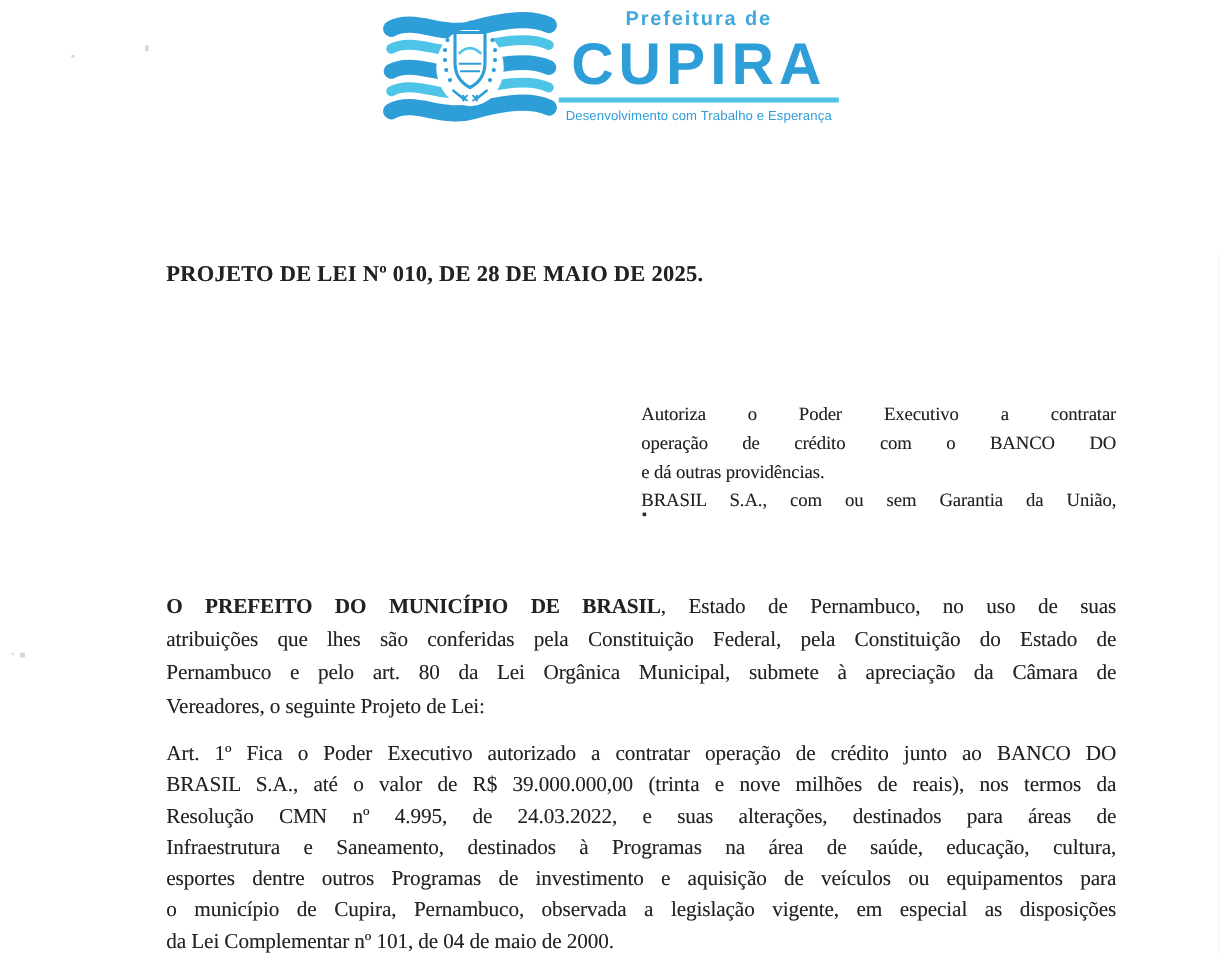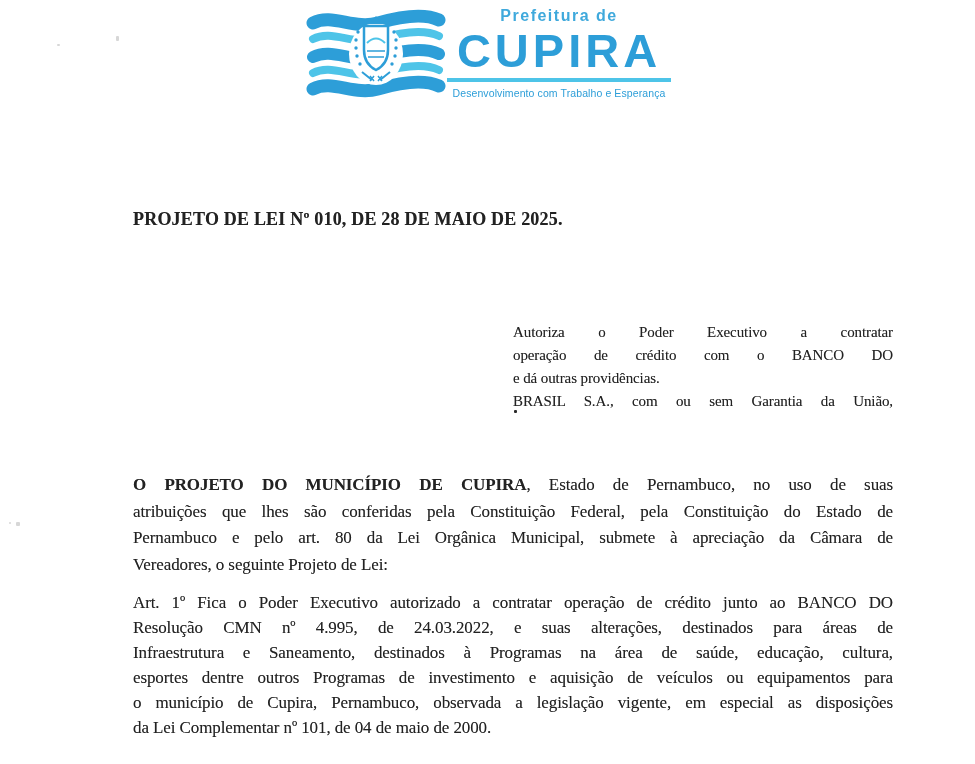--- a/index.html
+++ b/index.html
@@ -109,28 +109,29 @@
   <section class="ementa txt">
     <div class="jline">Autoriza o Poder Executivo a contratar</div>
     <div class="jline">operação de crédito com o BANCO DO</div>
     <div class="jline last">e dá outras providências.</div>
     <div class="jline">BRASIL S.A., com ou sem Garantia da União,</div>
   </section>
 
   <div class="stray-dot"></div>
 
   <section class="preamble txt">
-    <div class="jline"><b class="lead">O PROJETO DO MUNICÍPIO DE CUPIRA</b><span>, Estado de Pernambuco, no uso de suas</span></div>
+    <div class="jline"><b class="lead">O PREFEITO DO MUNICÍPIO DE BRASIL</b><span>, Estado de Pernambuco, no uso de suas</span></div>
     <div class="jline">atribuições que lhes são conferidas pela Constituição Federal, pela Constituição do Estado de</div>
     <div class="jline">Pernambuco e pelo art. 80 da Lei Orgânica Municipal, submete à apreciação da Câmara de</div>
     <div class="jline last">Vereadores, o seguinte Projeto de Lei:</div>
   </section>
 
   <section class="article txt">
     <div class="jline">Art. 1º Fica o Poder Executivo autorizado a contratar operação de crédito junto ao BANCO DO</div>
+    <div class="jline">BRASIL S.A., até o valor de R$ 39.000.000,00 (trinta e nove milhões de reais), nos termos da</div>
     <div class="jline">Resolução CMN nº 4.995, de 24.03.2022, e suas alterações, destinados para áreas de</div>
     <div class="jline">Infraestrutura e Saneamento, destinados à Programas na área de saúde, educação, cultura,</div>
     <div class="jline">esportes dentre outros Programas de investimento e aquisição de veículos ou equipamentos para</div>
     <div class="jline">o município de Cupira, Pernambuco, observada a legislação vigente, em especial as disposições</div>
     <div class="jline last">da Lei Complementar nº 101, de 04 de maio de 2000.</div>
   </section>
 
   <div class="speck" style="left:57px; top:44px; width:3px; height:2px;"></div>
   <div class="speck" style="left:116px; top:36px; width:3px; height:5px;"></div>
   <div class="speck" style="left:9px;  top:522px; width:2px; height:2px;"></div>

